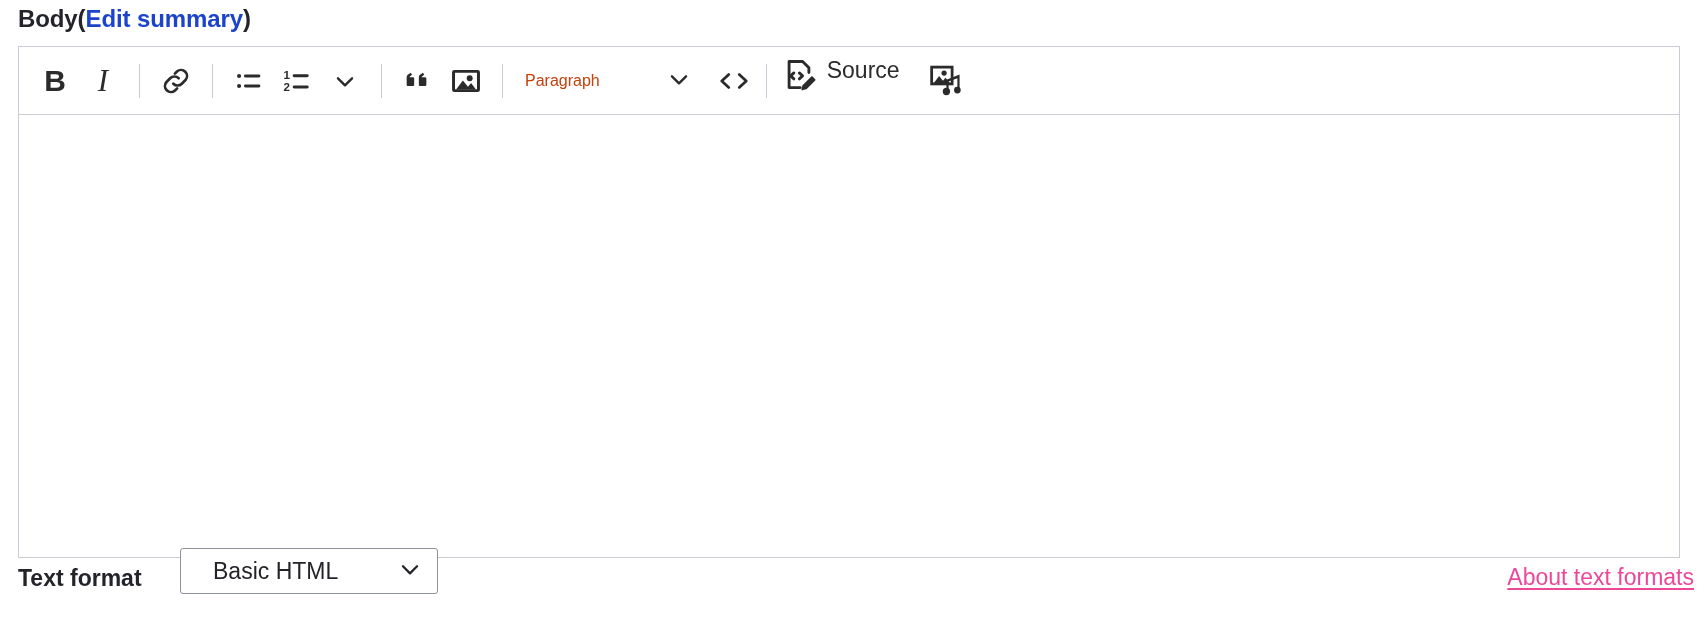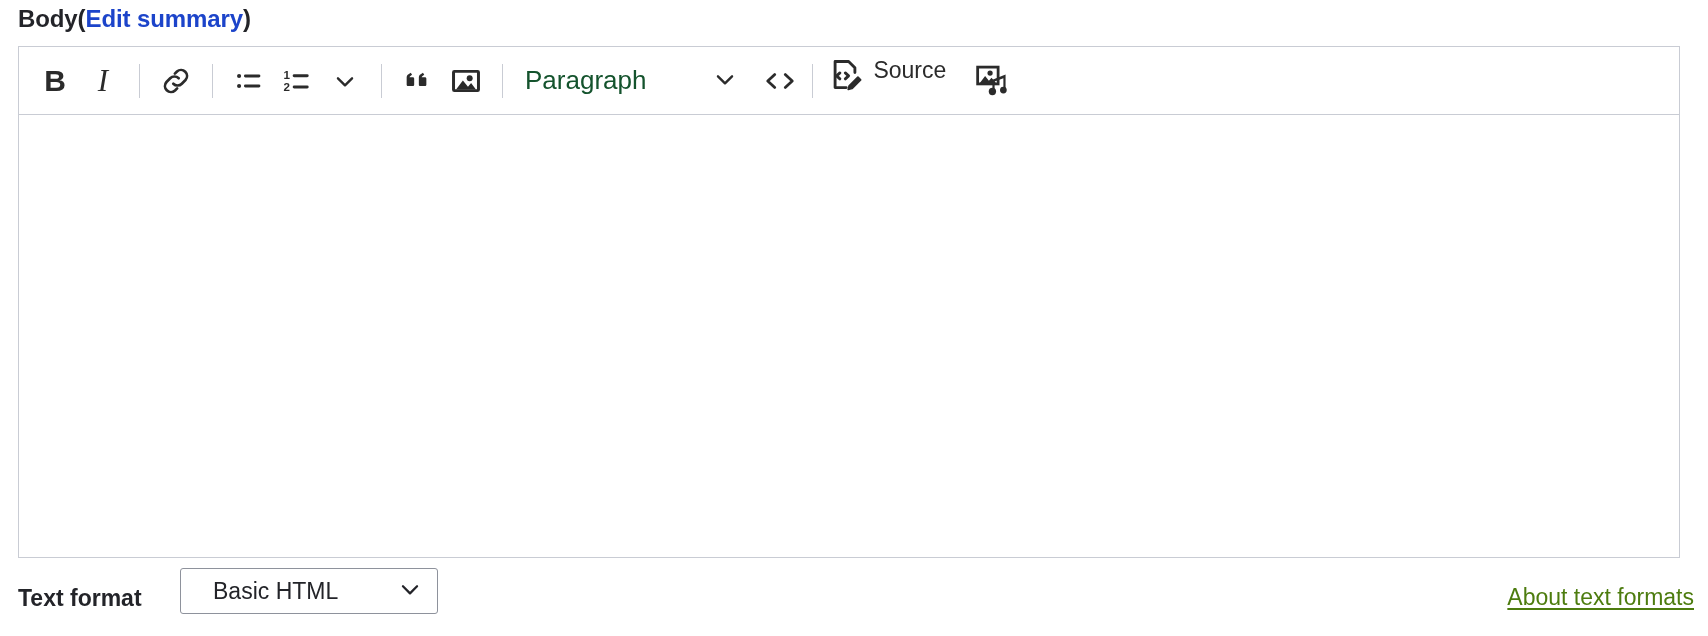--- a/index.html
+++ b/index.html
@@ -104,22 +104,22 @@
   }
   .heading-dd {
     display: inline-flex;
     align-items: center;
     height: 48px;
     cursor: pointer;
     padding: 0 4px 0 10px;
     box-sizing: border-box;
   }
   .heading-dd .label {
-    font-size: 26px;
-    color: #14532d;
+    font-size: 16px;
+    color: #c2410c;
     white-space: nowrap;
   }
   .heading-dd .spacer { width: 66px; }
 
   .source-btn {
     display: inline-flex;
     gap: 10px;
     height: 48px;
     cursor: pointer;
     padding: 0 6px;
@@ -140,21 +140,21 @@
     box-sizing: border-box;
     font-size: 20px;
     color: #232429;
     cursor: text;
   }
 
   
   .footer {
     position: absolute;
     left: 0;
-    top: 568px;
+    top: 548px;
     width: 1708px;
     height: 68px;
   }
   .format-label {
     position: absolute;
     left: 18px;
     top: 17px;
     font-size: 23px;
     font-weight: bold;
     color: #232429;
@@ -179,21 +179,21 @@
   .format-select .value {
     font-size: 23px;
     color: #232429;
     white-space: nowrap;
   }
   .about-link {
     position: absolute;
     right: 14px;
     top: 16px;
     font-size: 23px;
-    color: #4d7c0f;
+    color: #ec4899;
     text-decoration: underline;
     text-underline-offset: 3px;
     cursor: pointer;
     white-space: nowrap;
   }
 </style>
 </head>
 <body>
 
 <div class="page">

